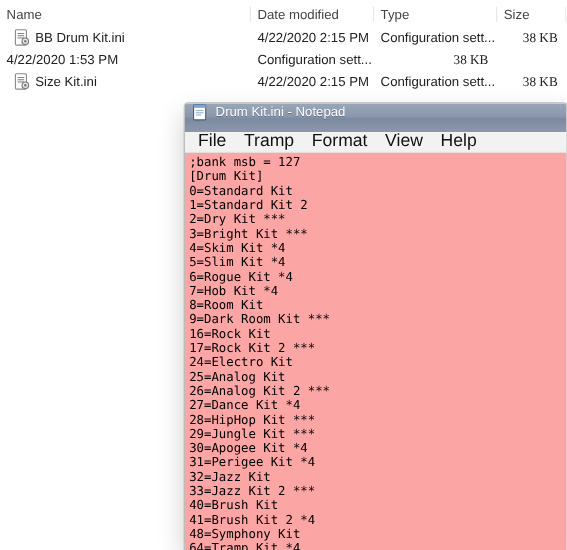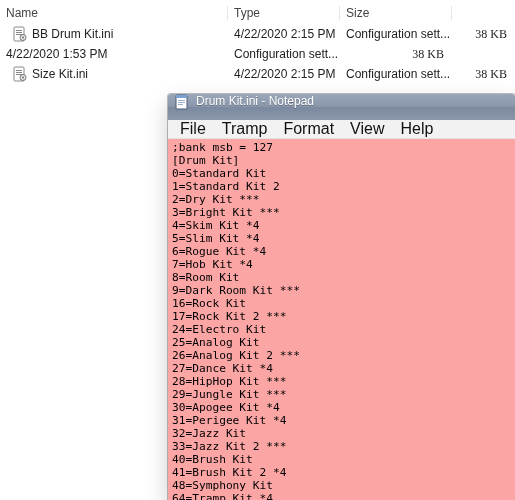--- a/index.html
+++ b/index.html
@@ -98,20 +98,21 @@
     color: #000;
     overflow: hidden;
   }
 </style>
 </head>
 <body>
 
 <div class="explorer">
   <div class="col-headers">
     <div>Name</div>
+    <div>Date modified</div>
     <div>Type</div>
     <div>Size</div>
   </div>
 
   <div class="row">
     <div class="name-cell">
       <span class="ini-icon">
         <svg viewBox="0 0 16 16">
             <rect x="2" y="1" width="10" height="14" rx="1" fill="#fff" stroke="#888"></rect>
             <rect x="4" y="4" width="6" height="1" fill="#888"></rect>

